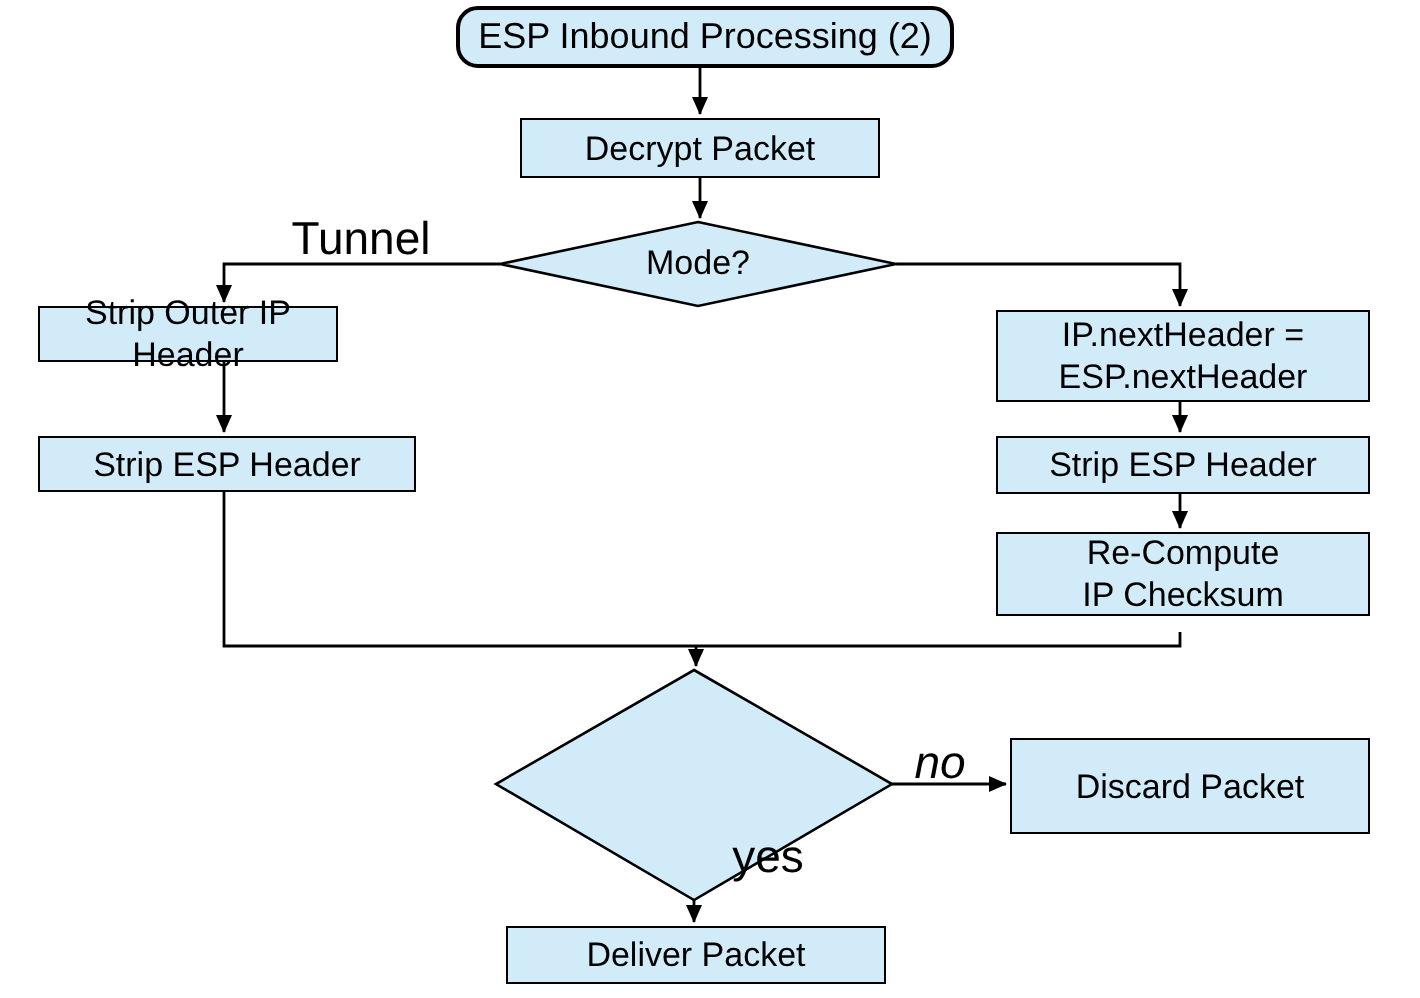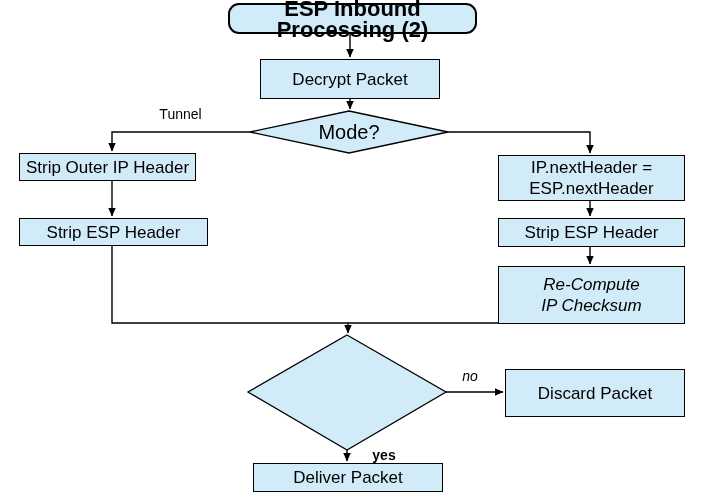--- a/index.html
+++ b/index.html
@@ -10,26 +10,26 @@
   }
   svg.wires{position:absolute;left:0;top:0;width:710px;height:499px;}
   .diamond-shape{fill:var(--node-fill,#d2ebf9);stroke:var(--node-border,#000);stroke-width:1.3px;}
   .edge{fill:none;stroke:var(--connector,#000);stroke-width:1.4px;}
   .node{
     position:absolute;box-sizing:border-box;
     background:var(--node-fill,#d2ebf9);border:1.6px solid var(--node-border,#000);
     display:flex;align-items:center;justify-content:center;
     text-align:center;font-size:17px;line-height:21px;white-space:pre-line;
   }
-  .node.start{border-radius:11px;border-width:2px;font-size:22px;font-weight:bold;}
+  .node.start{border-radius:11px;border-width:2px;font-size:18px;}
   .diamond-label{
     position:absolute;display:flex;align-items:center;justify-content:center;
-    text-align:left;font-size:20px;line-height:22px;white-space:pre-line;
+    text-align:left;font-size:17px;line-height:22px;white-space:pre-line;
   }
-  .edge-label{position:absolute;font-size:14px;text-align:center;}
+  .edge-label{position:absolute;font-size:23px;text-align:center;}
 </style>
 </head>
 <body>
 
 <div class="canvas">
 
   <svg class="wires" viewBox="0 0 710 499" xmlns="http://www.w3.org/2000/svg">
     <defs>
       <marker id="arrow" markerUnits="userSpaceOnUse" markerWidth="10" markerHeight="9" refX="8.5" refY="4" orient="auto">
         <path d="M0,0 L9,4 L0,8 Z" fill="#000"></path>
@@ -47,41 +47,41 @@
     <path class="edge" marker-end="url(#arrow)" d="M590,201 L590,216"></path>
     <path class="edge" marker-end="url(#arrow)" d="M590,247 L590,264"></path>
     <path class="edge" d="M112,246 L112,323 L590,323 L590,316"></path>
     <path class="edge" marker-end="url(#arrow)" d="M348,323 L348,333"></path>
     <path class="edge" marker-end="url(#arrow)" d="M446,392 L503,392"></path>
     <path class="edge" marker-end="url(#arrow)" d="M347,450 L347,461"></path>
   </svg>
 
   <div class="node start" style="left:228px;top:3px;width:249px;height:31px;">ESP Inbound Processing (2)</div>
 
-  <div class="node" style="left:260px;top:59px;width:180px;height:40px;">Decrypt Packet</div>
+  <div class="node" style="left:260px;top:59px;width:180px;height:30px;">Decrypt Packet</div>
 
-  <div class="node" style="left:19px;top:153px;width:177px;height:28px;">Strip Outer IP Header</div>
+  <div class="node" style="left:19px;top:153px;width:150px;height:28px;">Strip Outer IP Header</div>
 
   <div class="node" style="left:19px;top:218px;width:189px;height:28px;">Strip ESP Header</div>
 
   <div class="node" style="left:498px;top:155px;width:187px;height:46px;">IP.nextHeader =
 ESP.nextHeader</div>
 
   <div class="node" style="left:498px;top:218px;width:187px;height:29px;">Strip ESP Header</div>
 
-  <div class="node" style="left:498px;top:266px;width:187px;height:58px;font-style:italic;">Re-Compute
+  <div class="node" style="left:498px;top:266px;width:187px;height:42px;">Re-Compute
 IP Checksum</div>
 
   <div class="node" style="left:505px;top:369px;width:180px;height:48px;text-align:center;">Discard Packet</div>
 
   <div class="node" style="left:253px;top:463px;width:190px;height:29px;">Deliver Packet</div>
 
   <div class="diamond-label" style="left:250px;top:111px;width:198px;height:42px;">Mode?</div>
 
 
   <div class="edge-label" style="left:138px;top:106px;width:85px;">Tunnel</div>
 
 
   <div class="edge-label" style="left:445px;top:368px;width:50px;font-style:italic;">no</div>
 
-  <div class="edge-label" style="left:358px;top:447px;width:52px;font-weight:bold;">yes</div>
+  <div class="edge-label" style="left:358px;top:415px;width:52px;">yes</div>
 
 </div>
 
 </body></html>

